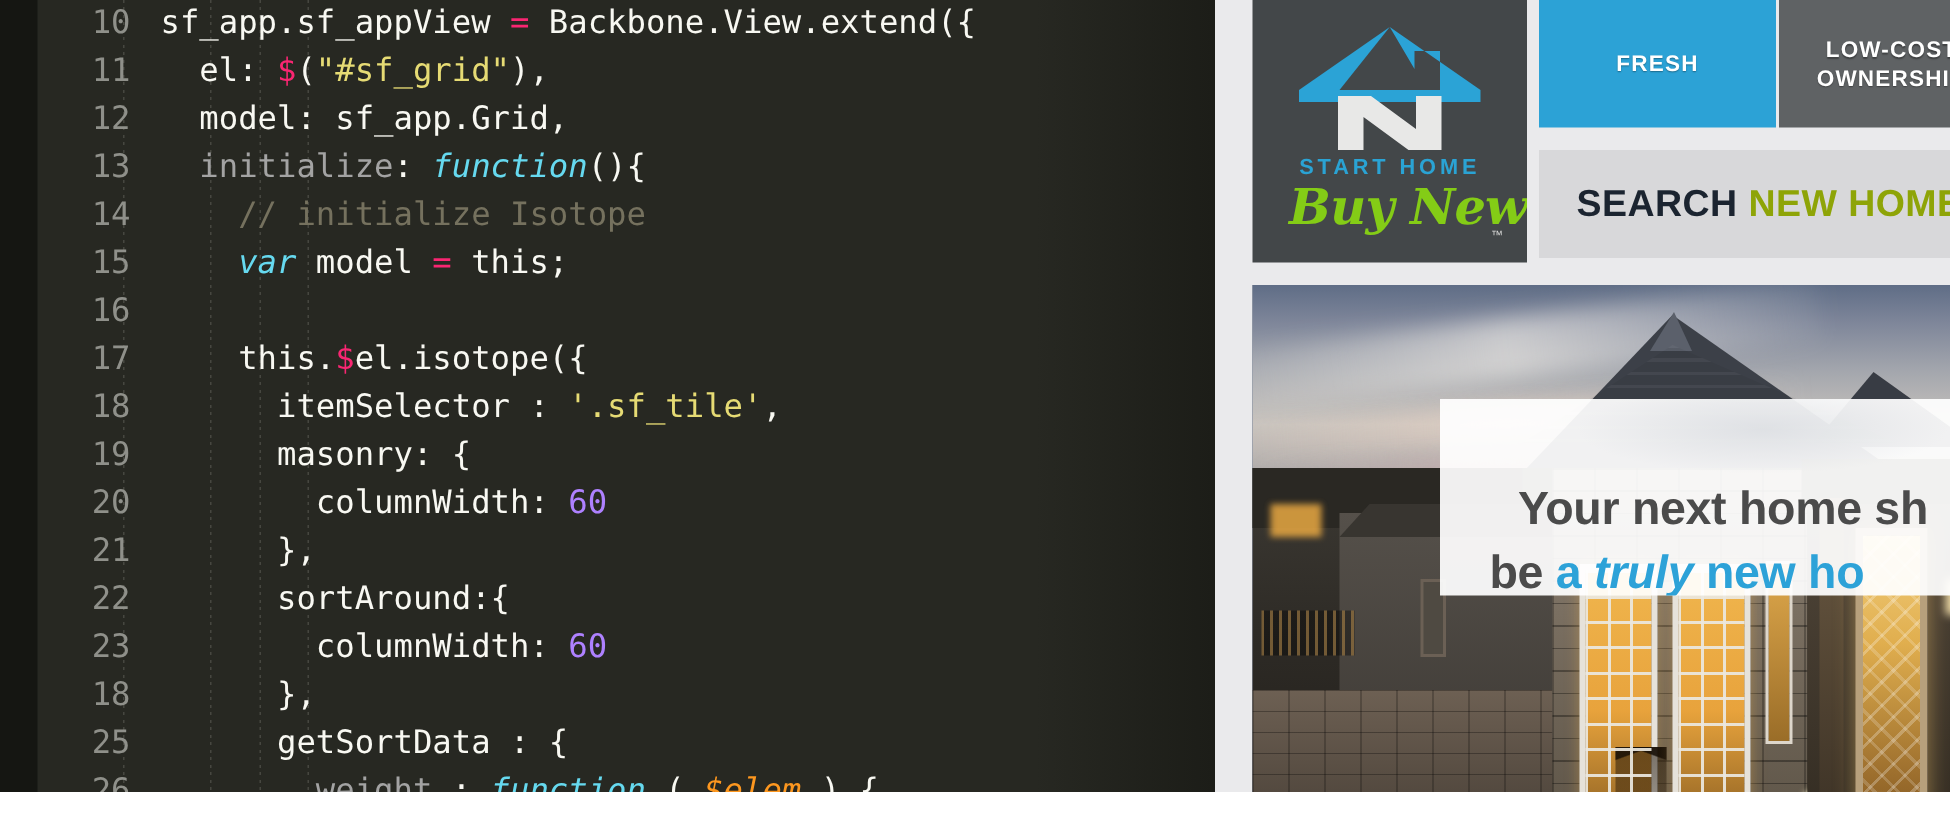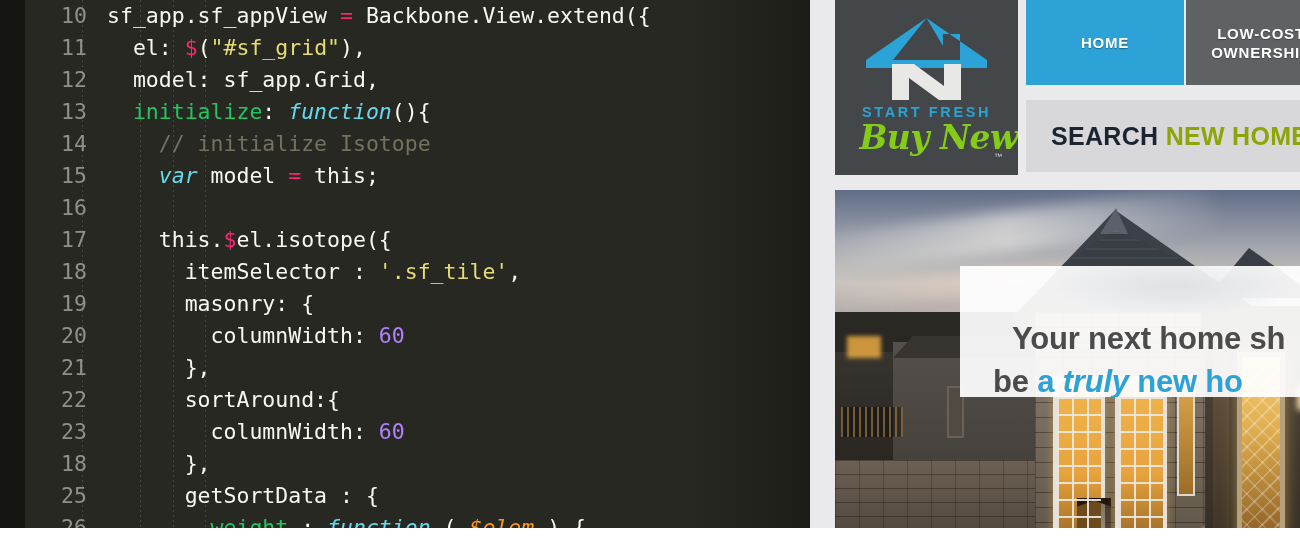--- a/index.html
+++ b/index.html
@@ -78,21 +78,21 @@
     font-size: 21.5px;
   }
   .lt {
     position: absolute;
     left: 82px;
     color: #f8f8f2;
   }
   .t-plain  { color: #f8f8f2; }
   .t-op     { color: #f92672; }
   .t-str    { color: #e6db74; }
-  .t-key    { color: #22c55e; }
+  .t-key    { color: #a3a3a3; }
   .t-fn     { color: #66d9ef; font-style: italic; }
   .t-num    { color: #ae81ff; }
   .t-com    { color: #75715e; }
   .t-param  { color: #fd971f; font-style: italic; }
 
   
   .preview {
     position: absolute;
     left: 810px; top: 0;
     width: 490px; height: 554px;
@@ -517,28 +517,28 @@
 
     <div class="logo-panel">
       <div class="logo-mark">
         <svg width="183" height="92" viewBox="0 0 183 92" xmlns="http://www.w3.org/2000/svg">
           <polygon points="91.5,10 152,52 125,52 125,26 108,26 108,38" fill="#2ba3d6"></polygon>
           <polygon points="91.5,10 31,52 58,52 58,52" fill="#2ba3d6"></polygon>
           <polygon points="31,52 152,52 152,60 31,60" fill="#2ba3d6"></polygon>
           <path d="M57,56 L57,92 L74,92 L74,70 L104,92 L126,92 L126,56 L109,56 L109,78 L79,56 Z" fill="#e8e8e7"></path>
         </svg>
       </div>
-      <div class="logo-startfresh">START FRESH</div>
+      <div class="logo-startfresh">START HOME</div>
       <div class="logo-script">Buy New</div>
       <div class="logo-tm">™</div>
     </div>
 
     <div class="navbar">
       <div class="nav-tab nav-tab-home">
-        <span>HOME</span>
+        <span>FRESH</span>
       </div>
       <div class="nav-tab nav-tab-low">
         <span>
           <span>LOW-COST</span><br>
           <span>OWNERSHIP</span>
         </span>
       </div>
     </div>
 
     <div class="searchbar">

